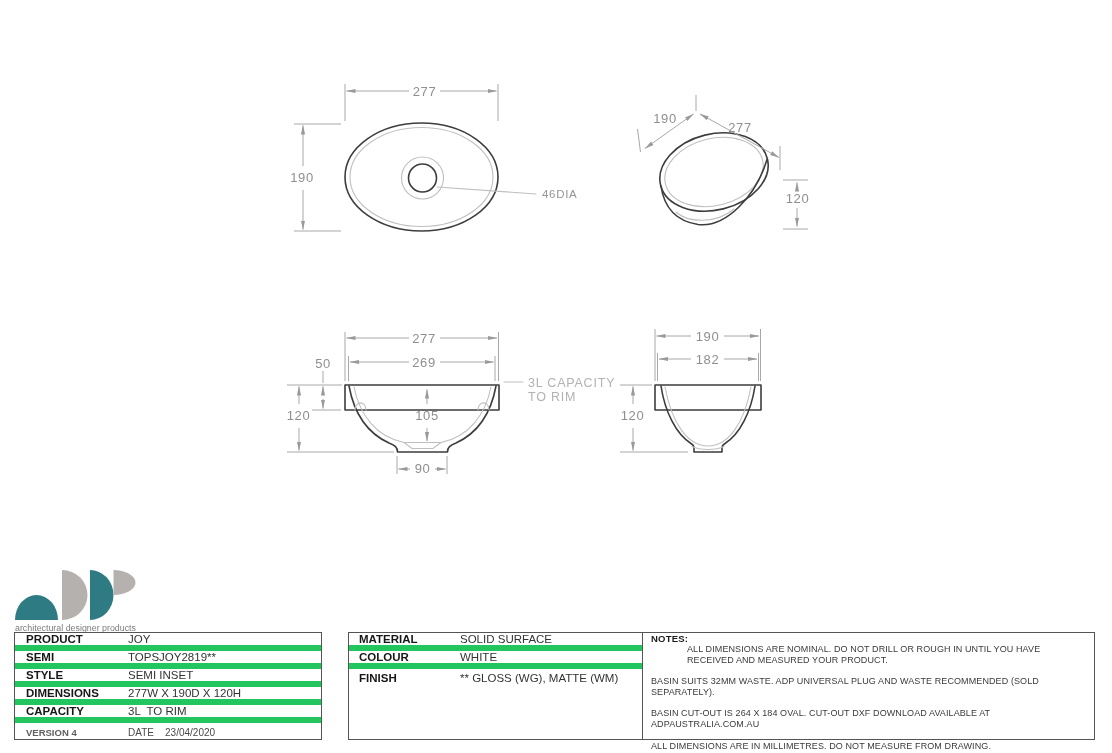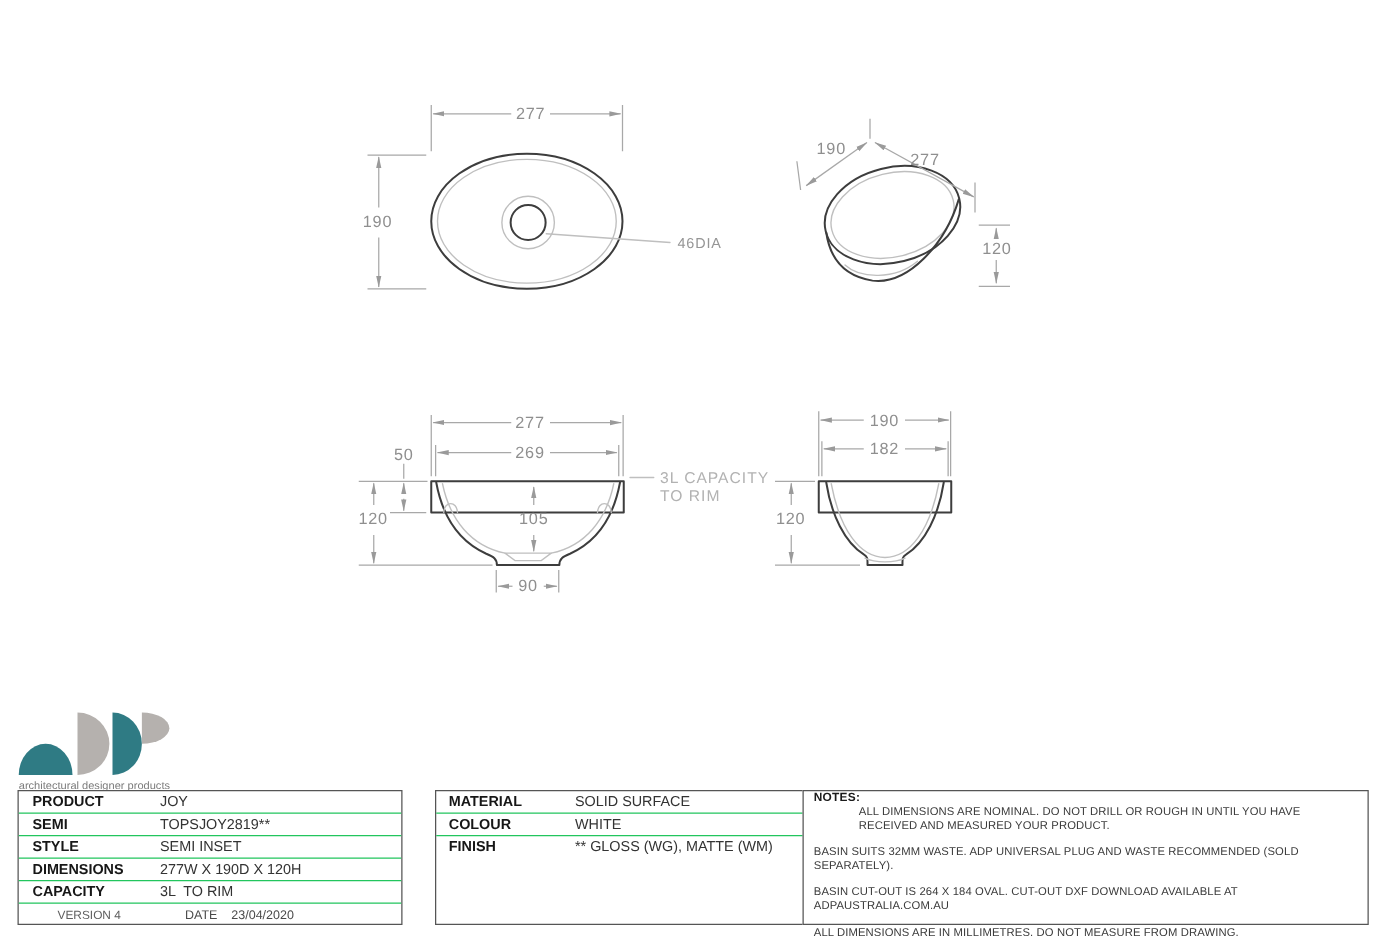--- a/index.html
+++ b/index.html
@@ -16,27 +16,27 @@
   text.dim-sm{fill:#959595;font-family:"Liberation Sans",sans-serif;font-size:11.5px;letter-spacing:.7px;}
   text.cap{fill:#b2b2b2;font-family:"Liberation Sans",sans-serif;font-size:12.5px;letter-spacing:.8px;}
   text.tagline{fill:#7b7b7b;font-family:"Liberation Sans",sans-serif;font-size:8.5px;}
 
   
   .spec-box{position:absolute;box-sizing:border-box;border:1.5px solid #555;background:#fff;}
   #table-left{left:14px;top:632px;width:308px;height:108px;}
   #table-mid{left:348px;top:632px;width:335px;height:108px;}
   #notes-box{left:642px;top:632px;width:453px;height:108px;padding:0 16px 0 8px;}
   .spec-row{box-sizing:border-box;height:18px;display:flex;align-items:center;
-            border-bottom:1px solid #22c55e;padding-left:11px;}
+            border-bottom:6px solid #22c55e;padding-left:11px;}
   .spec-row:last-child{border-bottom:none;}
   #table-mid .spec-row{padding-left:10px;}
   .spec-label{display:inline-block;width:102px;font-weight:bold;font-size:11.5px;color:#171717;white-space:pre;}
   #table-mid .spec-label{width:101px;}
   .spec-value{font-size:11.5px;color:#333;white-space:pre;}
-  .version-row .spec-label{font-weight:normal;font-size:9.5px;color:#5f5f5f;margin-left:20px;}
+  .version-row .spec-label{font-weight:bold;font-size:9.5px;color:#5f5f5f;}
   .version-row .spec-value{font-size:10px;color:#4a4a4a;}
 
   
   .notes-title{font-weight:bold;font-size:9.5px;color:#1b1b1b;letter-spacing:.2px;}
   .note-line{margin:0 0 11px 0;font-size:9px;line-height:1.18;color:#3a3a3a;letter-spacing:.1px;}
   .note-line:first-of-type{margin-top:0;margin-left:36px;}
 </style>
 </head>
 <body>
 

